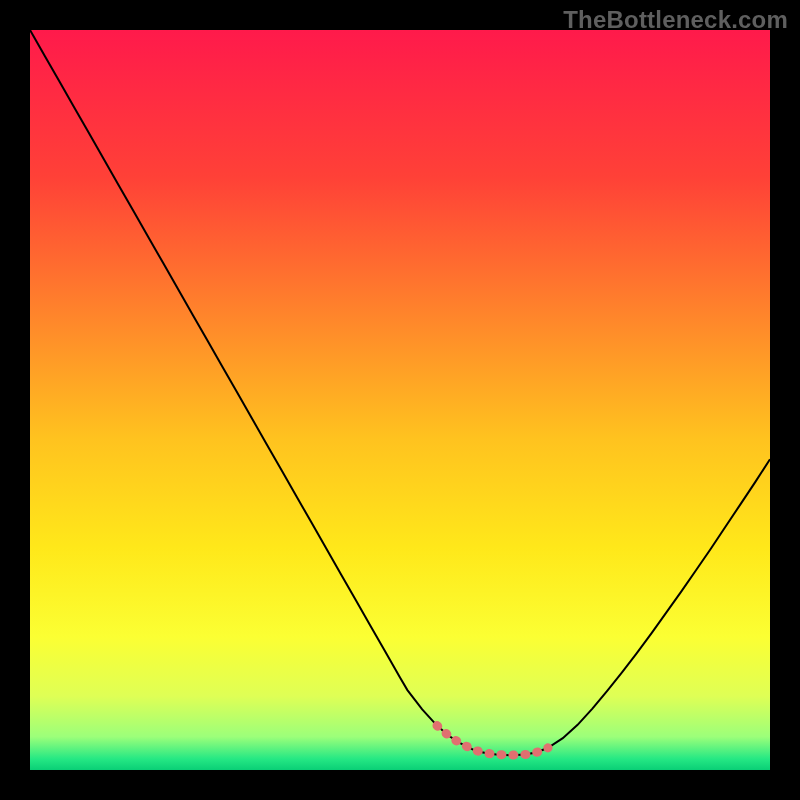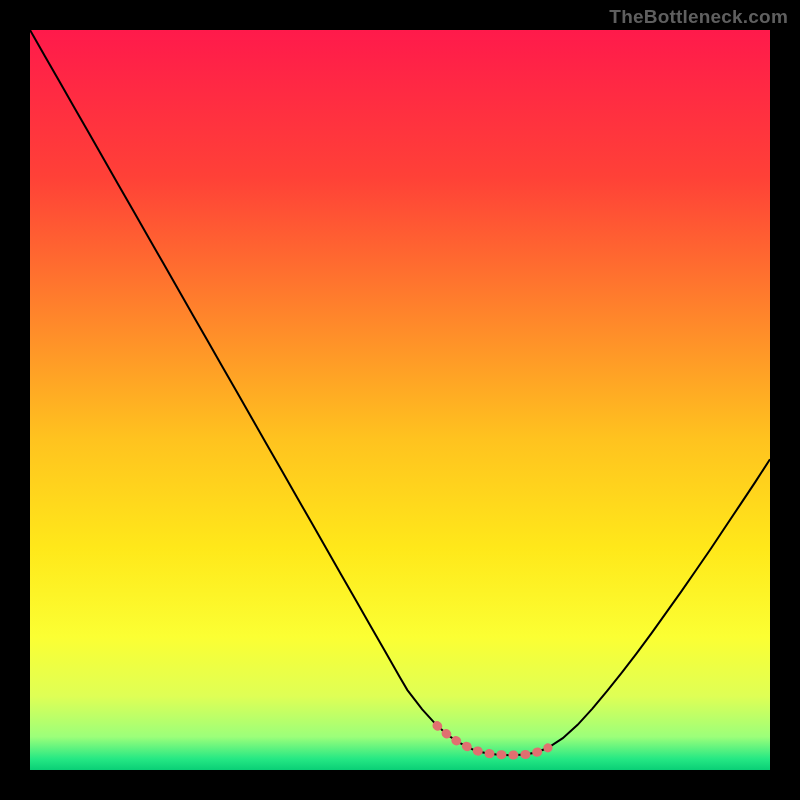--- a/index.html
+++ b/index.html
@@ -31,21 +31,21 @@
     left: 0;
     top: 0;
     width: 100%;
     height: 100%;
   }
   .watermark {
     position: absolute;
     top: 6px;
     right: 12px;
     font-family: Arial, Helvetica, sans-serif;
-    font-size: 19px;
+    font-size: 24px;
     font-weight: 600;
     color: #5f5f5f;
     letter-spacing: 0.2px;
   }
   svg.curve {
     position: absolute;
     left: 0;
     top: 0;
     width: 100%;
     height: 100%;

